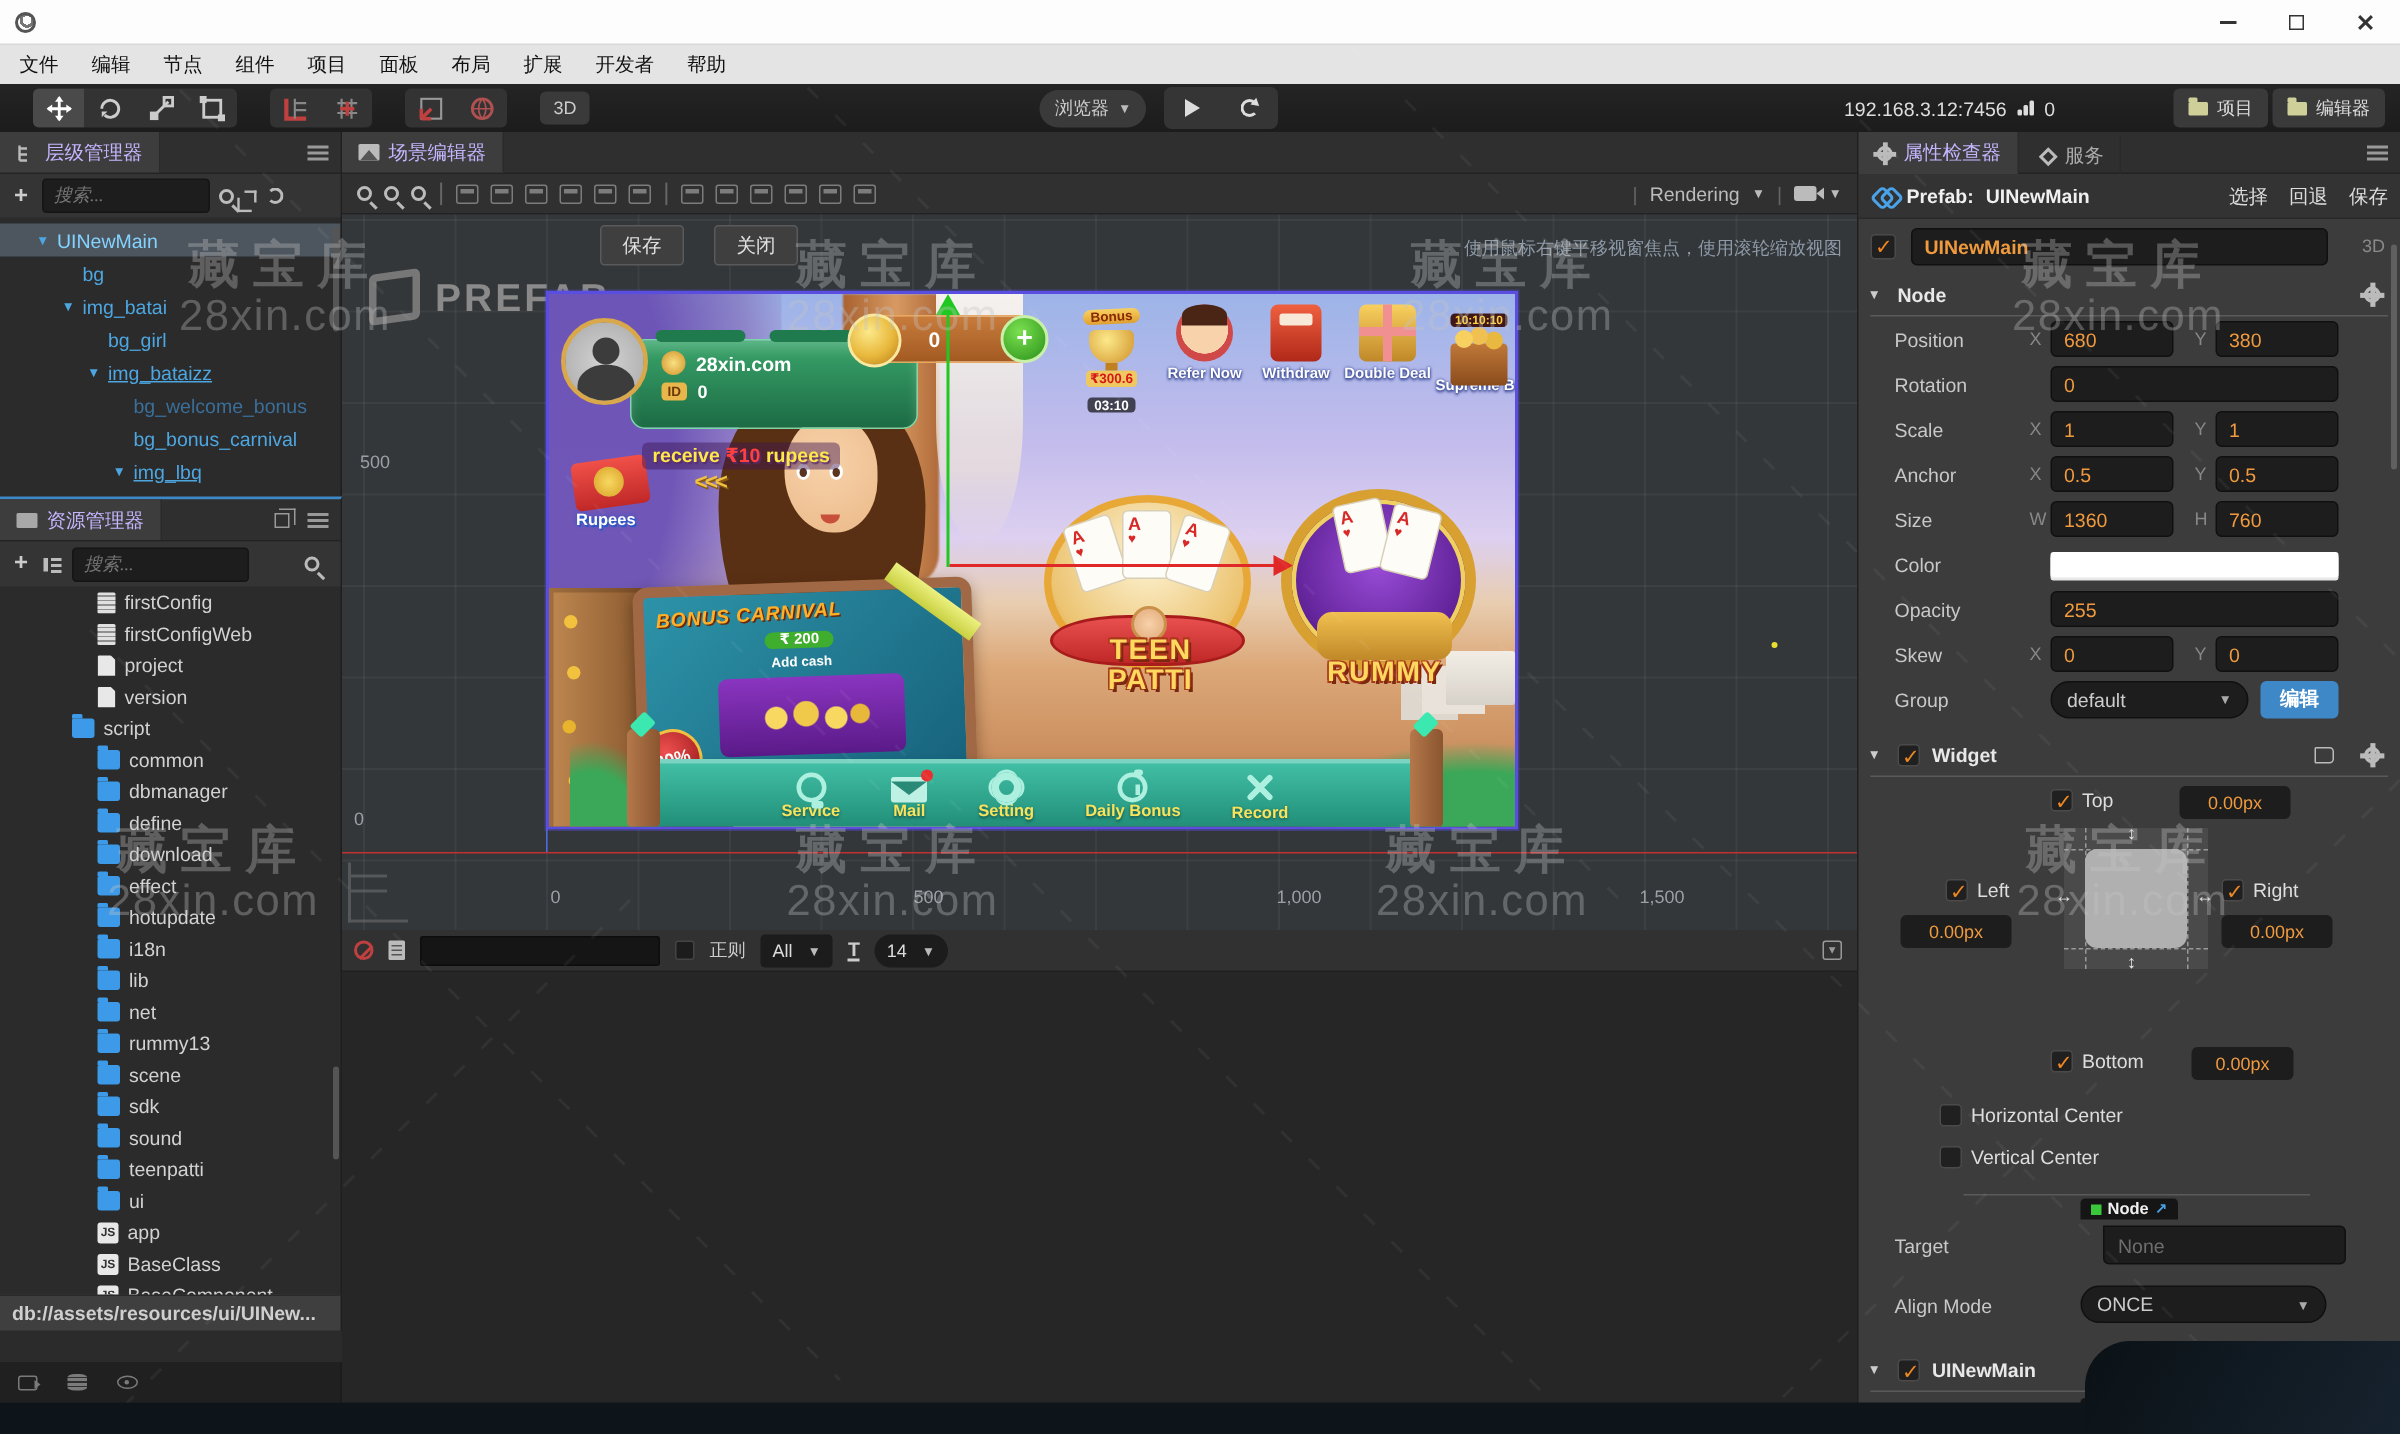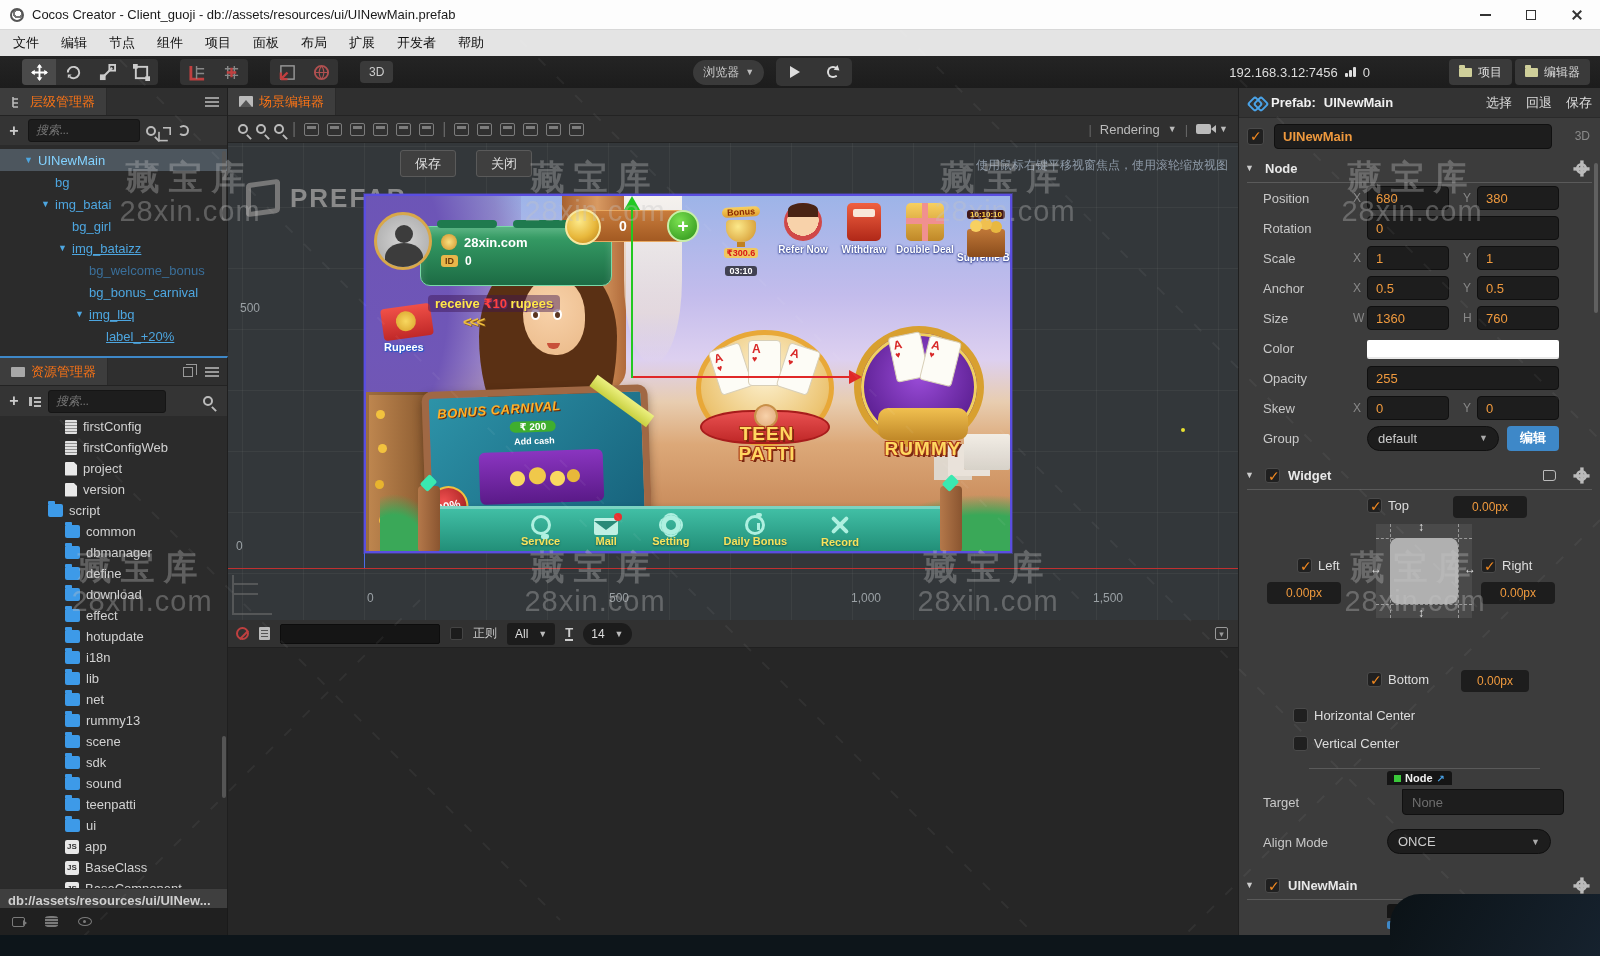--- a/index.html
+++ b/index.html
@@ -42,21 +42,21 @@
   .gl-refresh::after{content:"";position:absolute;right:-3px;top:-2px;border-left:5px solid #ddd;border-top:3px solid transparent;border-bottom:3px solid transparent;transform:rotate(40deg);}
   #net-info{position:absolute;right:230px;display:flex;align-items:center;gap:7px;font-size:13px;color:#ddd;}
   .gl-wifi{display:flex;align-items:flex-end;gap:1px;}
   .gl-wifi i{display:block;width:3px;background:#ddd;border-radius:1px;}
   .fbtn{position:absolute;top:3px;height:26px;background:#3a3a3a;border-radius:4px;display:flex;align-items:center;gap:6px;padding:0 10px;font-size:12px;color:#ddd;}
   .gl-folder{width:13px;height:9px;background:#cfcf9a;border-radius:1px;position:relative;}
   .gl-folder::before{content:"";position:absolute;left:0;top:-3px;width:6px;height:3px;background:#cfcf9a;border-radius:1px 1px 0 0;}
 
   
   .ptabrow{background:#2f2f2f;border-bottom:1px solid #232323;}
-  .ptab{display:inline-flex;align-items:center;gap:6px;height:100%;padding:0 11px;font-size:13px;color:#f97316;background:#3d3d3d;border-right:1px solid #2a2a2a;}
+  .ptab{display:inline-flex;align-items:center;gap:6px;height:100%;padding:0 11px;font-size:13px;color:#c4b5fd;background:#3d3d3d;border-right:1px solid #2a2a2a;}
   .ptab.inactive{background:transparent;color:#aaa;}
   .burger{position:absolute;right:8px;top:50%;transform:translateY(-50%);width:14px;height:10px;
           border-top:2px solid #999;border-bottom:2px solid #999;}
   .burger::before{content:"";display:block;margin-top:2px;height:2px;background:#999;}
   .copyic{position:absolute;right:34px;top:50%;transform:translateY(-50%);width:10px;height:10px;border:1.5px solid #999;}
   .copyic::before{content:"";position:absolute;left:2px;top:-4px;width:10px;height:10px;border:1.5px solid #999;border-bottom:none;border-left:none;}
 
   
   #hier{left:0;top:88px;width:228px;height:264px;background:#2b2b2b;border-right:1px solid #1f1f1f;}
   #hier-tabs{position:relative;height:28px;}
@@ -74,21 +74,21 @@
   .hrow{height:22px;display:flex;align-items:center;font-size:13px;color:#4da6e0;
         padding-left:calc(24px + var(--d,0)*17px);white-space:nowrap;}
   .hrow.selected{background:#4d565e;color:#83d2ff;}
   .hrow.dimmed{color:#3a6f9a;}
   .hrow.uline .tlabel{text-decoration:underline;}
   .arrow{width:14px;font-size:9px;color:#4da6e0;}
   .hrow.expanded .arrow::before{content:"▼";}
   .vscroll{position:absolute;right:1px;width:4px;background:#555;border-radius:2px;}
 
   
-  #assets{left:0;top:356px;width:228px;height:556px;background:#2b2b2b;border-right:1px solid #1f1f1f;border-top:2px solid #3e88c8;}
+  #assets{left:0;top:331px;width:228px;height:556px;background:#2b2b2b;border-right:1px solid #1f1f1f;border-top:2px solid #3e88c8;}
   #assets-tabs{position:relative;height:28px;}
   #assets-tools{position:relative;height:30px;background:#343434;display:flex;align-items:center;gap:7px;padding:0 6px;}
   .i-sort{width:12px;height:11px;position:relative;}
   .i-sort::before{content:"";position:absolute;left:0;top:1px;width:3px;height:9px;background:#bbb;}
   .i-sort::after{content:"";position:absolute;left:5px;top:1px;width:7px;height:2px;background:#bbb;box-shadow:0 4px 0 #bbb,0 8px 0 #bbb;}
   #assets-search{width:118px;}
   #assets-tree{position:relative;height:472px;overflow:hidden;}
   .atree-row{height:21px;display:flex;align-items:center;font-size:13px;color:#d2d2d2;
              padding-left:calc(34px + var(--d,0)*17px);white-space:nowrap;}
   .atree-row .arrow{color:#bbb;}
@@ -369,21 +369,20 @@
   .wmb .l2{font-size:29px;display:block;letter-spacing:1px;}
   #wm svg{position:absolute;inset:0;}
 </style>
 </head>
 <body>
 
 <div id="app">
 
   <div id="titlebar" class="abs">
     <span id="app-logo"></span>
-    <span>Cocos Creator - Client_guoji - db://assets/resources/ui/UINewMain.prefab</span>
     <div class="wbtns">
       <div class="wbtn">
           <span class="gl-min"></span>
         </div>
       <div class="wbtn">
           <span class="gl-max"></span>
         </div>
       <div class="wbtn">
           <span class="gl-close"></span>
         </div>
@@ -926,20 +925,31 @@
       <div class="cselect" style="border-radius:11px;">
         <span>14</span>
           <span class="caret">▼</span>
       </div>
       <span class="i-export">▾</span>
     </div>
     <div style="height:258px;"></div>
   </div>
 
   <div id="inspector" class="abs">
+    <div id="insp-tabs">
+      <div class="ptab" style="height:28px">
+        <span class="i-gear" style="transform:scale(.8)"></span>
+        <span>属性检查器</span>
+      </div>
+      <div class="ptab inactive" style="height:28px">
+        <span class="i-diamond"></span>
+        <span>服务</span>
+      </div>
+      <span class="burger"></span>
+    </div>
     <div id="prefab-row">
       <span class="i-chain"></span>
       <span class="pf-label">Prefab:</span>
       <span class="pf-name">UINewMain</span>
       <div class="pf-links">
         <span>选择</span>
         <span>回退</span>
         <span>保存</span>
       </div>
     </div>

